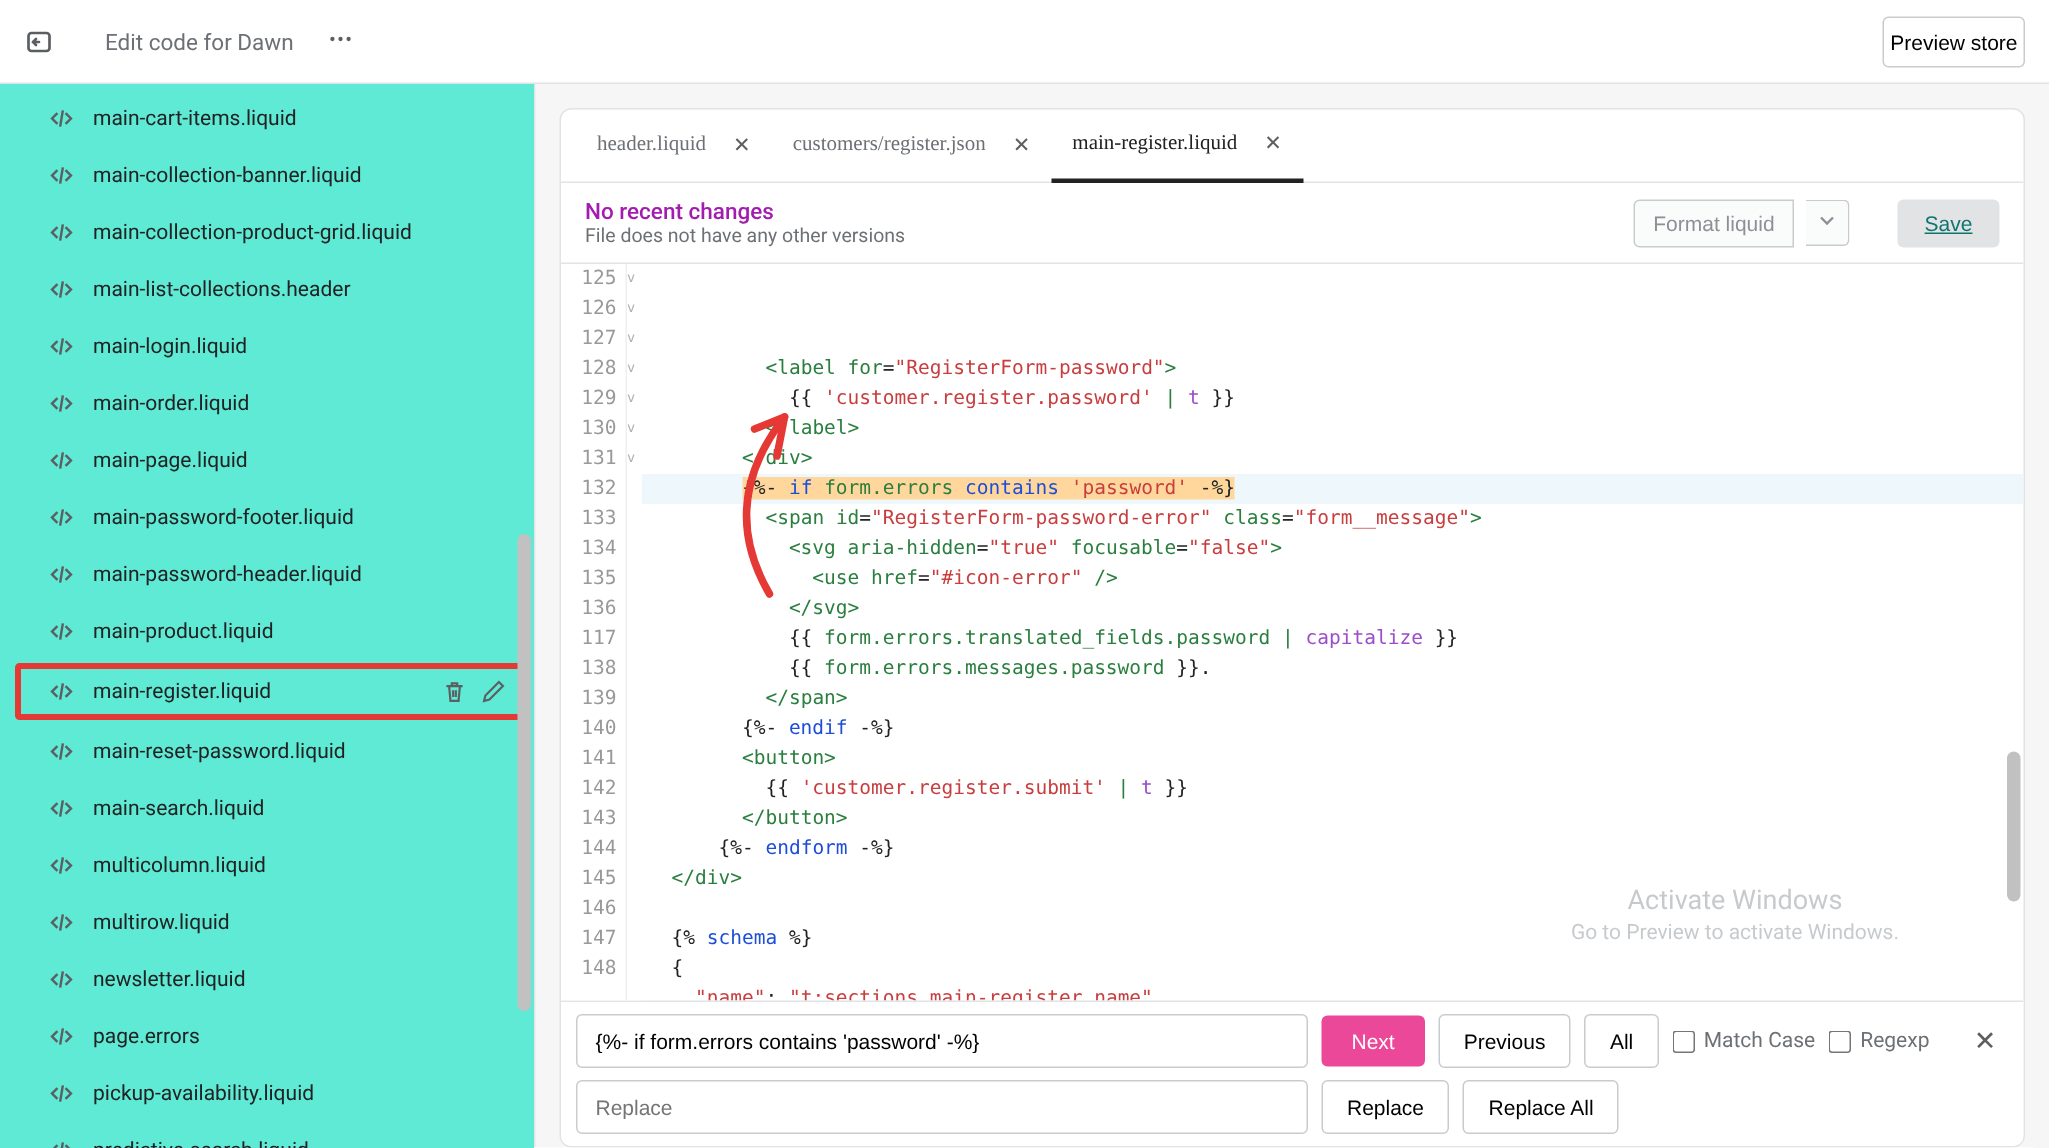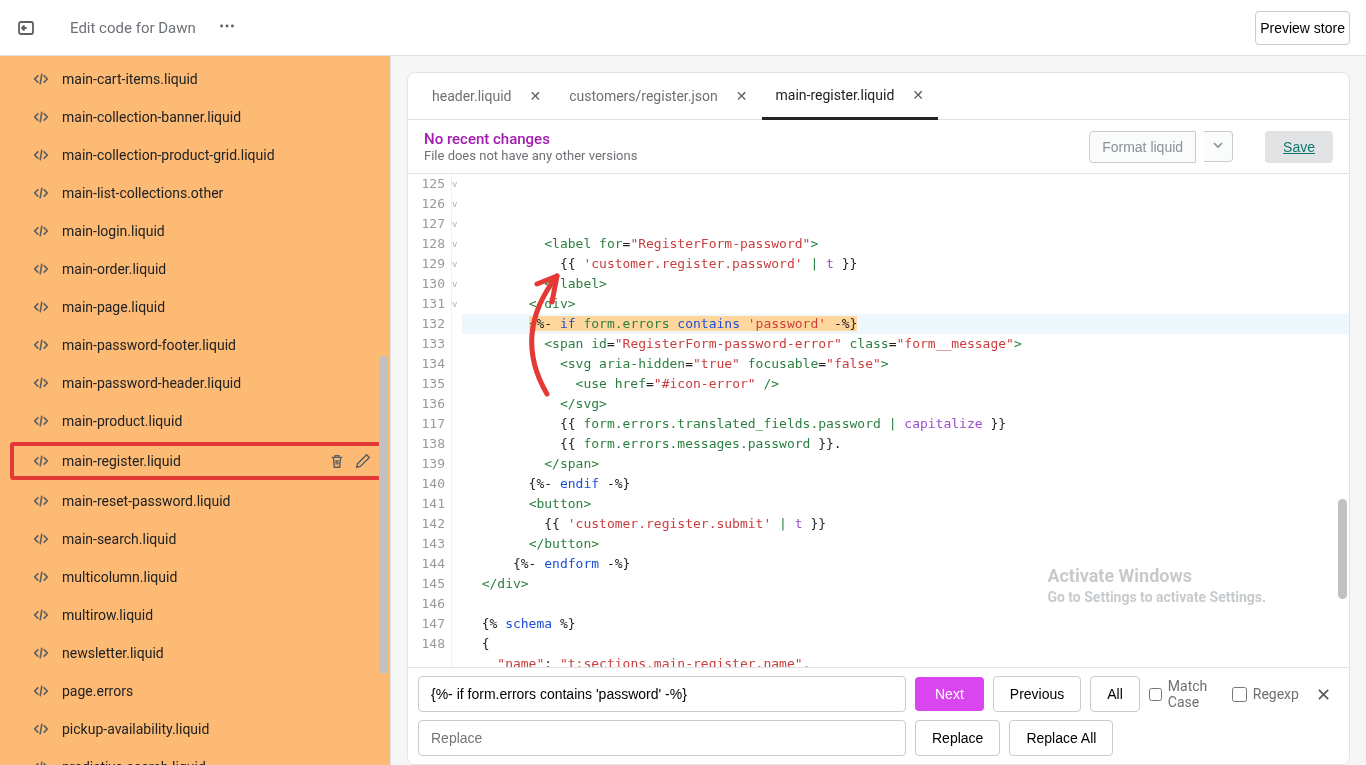--- a/index.html
+++ b/index.html
@@ -3,32 +3,32 @@
 <meta charset="utf-8">
 <style>
 * { box-sizing: border-box; margin: 0; padding: 0; }
 body { font-family: -apple-system, BlinkMacSystemFont, "Segoe UI", Roboto, sans-serif; font-size: 14px; color: #202223; background: #fff; overflow: hidden; width: 1366px; height: 765px; }
 .topbar { height: 56px; display: flex; align-items: center; padding: 0 16px; border-bottom: 1px solid #e1e3e5; }
 .back-icon { width: 20px; height: 20px; margin-right: 34px; cursor: pointer; color: #5c5f62; }
 .title { color: #6d7175; font-size: 15px; }
 .more-dots { margin-left: 18px; cursor: pointer; color: #5c5f62; padding: 4px; }
 .preview-btn { margin-left: auto; border: 1px solid #c9cccf; border-radius: 4px; padding: 8px 4px; background: #fff; cursor: pointer; font-size: 14px; }
 .main { display: flex; height: 709px; }
-.sidebar { width: 391px; border-right: 1px solid #e1e3e5; overflow-y: auto; padding-top: 4px; background: #fdba74; position: relative; }
+.sidebar { width: 357px; border-right: 1px solid #e1e3e5; overflow-y: auto; padding-top: 4px; background: #5eead4; position: relative; }
 .sidebar-scroll { position: absolute; right: 0; top: 0; width: 14px; height: 100%; }
 .sidebar-thumb { position: absolute; right: 2px; top: 300px; width: 9px; height: 318px; background: #c1c1c1; border-radius: 5px; }
 .file-item { display: flex; align-items: center; padding: 10px 12px 10px 32px; cursor: pointer; font-size: 14px; color: #202223; }
 .code-icon { width: 18px; height: 18px; margin-right: 12px; flex-shrink: 0; }
 .file-item.selected { border: 4px solid #e53935; border-radius: 3px; margin: 2px 6px 2px 10px; padding: 6px 8px 6px 18px; }
 .file-actions { margin-left: auto; display: flex; gap: 8px; }
 .file-actions svg { width: 18px; height: 18px; }
 .editor-pane { flex: 1; background: #f6f6f7; padding: 16px 16px 0 16px; display: flex; flex-direction: column; }
 .editor-card { background: #fff; border: 1px solid #e1e3e5; border-radius: 8px; flex: 1; display: flex; flex-direction: column; overflow: hidden; }
 .tabs { display: flex; border-bottom: 1px solid #e1e3e5; padding: 0 10px; }
-.tab { display: flex; align-items: center; padding: 14px 14px; font-size: 14px; color: #6d7175; cursor: pointer; gap: 18px; }
+.tab { display: flex; align-items: center; padding: 14px 14px; font-size: 14px; color: #6d7175; cursor: pointer; gap: 18px; font-family: Liberation Serif, serif; }
 .tab.active { color: #202223; border-bottom: 3px solid #202223; margin-bottom: -1px; }
 .tab-close { cursor: pointer; font-size: 14px; color: #5c5f62; }
 .status-row { display: flex; align-items: center; padding: 10px 16px; border-bottom: 1px solid #e1e3e5; }
 .status-title { font-size: 15px; font-weight: 500; color: #a21caf; }
 .status-sub { font-size: 13px; color: #6d7175; }
 .fmt-group { margin-left: auto; display: flex; align-items: center; gap: 8px; }
 .fmt-btn { border: 1px solid #c9cccf; border-radius: 4px 0 0 4px; padding: 7px 12px; background: #fafbfb; color: #8c9196; cursor: not-allowed; font-size: 14px; }
 .fmt-dd { border: 1px solid #c9cccf; border-left: none; border-radius: 0 4px 4px 0; padding: 7px 8px; background: #fafbfb; color: #8c9196; cursor: not-allowed; }
 .save-btn { margin-left: 24px; border: none; border-radius: 4px; padding: 8px 18px; background: #e1e3e5; color: #0f766e; font-size: 14px; cursor: not-allowed; text-decoration: underline; }
 .code-area { flex: 1; display: flex; font-family: Consolas, Monaco, monospace; font-size: 13px; overflow: hidden; position: relative; }
@@ -45,26 +45,26 @@
 .k-liqkw { color: #1d4ed8; font-weight: 400; }
 .k-str { color: #c83e3e; }
 .k-filter { color: #9b4dca; }
 .arrow-annot { position: absolute; left: 40px; top: 90px; pointer-events: none; }
 .scroll-right { position: absolute; right: 0; top: 0; width: 14px; height: 100%; }
 .scroll-right-thumb { position: absolute; right: 2px; top: 325px; width: 9px; height: 100px; background: #c1c1c1; border-radius: 5px; }
 .find-bar { border-top: 1px solid #e1e3e5; padding: 8px 10px; display: flex; flex-direction: column; gap: 8px; background: #fff; }
 .find-row { display: flex; align-items: center; gap: 9px; }
 .find-input { flex: 0 0 488px; border: 1px solid #c9cccf; border-radius: 4px; padding: 9px 12px; font-size: 14px; }
 .replace-input { flex: 0 0 488px; border: 1px solid #c9cccf; border-radius: 4px; padding: 9px 12px; font-size: 14px; color: #6d7175; }
-.next-btn { border: none; border-radius: 4px; padding: 9px 20px; background: #d946ef; color: #fff; font-size: 14px; cursor: pointer; }
+.next-btn { border: none; border-radius: 4px; padding: 9px 20px; background: #ec4899; color: #fff; font-size: 14px; cursor: pointer; }
 .plain-btn { border: 1px solid #c9cccf; border-radius: 4px; padding: 9px 16px; background: #fff; font-size: 14px; cursor: pointer; }
 .check-item { display: flex; align-items: center; gap: 6px; font-size: 14px; color: #6d7175; }
 .check-item input { width: 15px; height: 15px; }
 .find-close { margin-left: auto; cursor: pointer; font-size: 18px; color: #5c5f62; padding: 4px 8px; }
-.watermark { position: absolute; right: 100px; top: 563px; color: #9aa0a6; font-size: 14px; line-height: 1.4; pointer-events: none; opacity: 0.55; text-align: left; z-index: 50; font-weight: bold; }
+.watermark { position: absolute; right: 100px; top: 588px; color: #9aa0a6; font-size: 14px; line-height: 1.4; pointer-events: none; opacity: 0.55; text-align: center; z-index: 50; }
 .watermark .w1 { font-size: 18px; }
 </style>
 </head>
 <body>
 
 <div class="topbar">
   <svg class="back-icon" viewBox="0 0 20 20" fill="none" stroke="currentColor" stroke-width="1.8">
       <rect x="3" y="4" width="14" height="12" rx="2"></rect>
       <path d="M10 10 H6 M8 8 L6 10 L8 12" stroke-linecap="round"></path>
     </svg>
@@ -99,21 +99,21 @@
       <div class="file-item">
         <svg class="code-icon" viewBox="0 0 20 20" fill="none" stroke="#5c5f62" stroke-width="1.8">
           <path d="M7 6 L3 10 L7 14 M13 6 L17 10 L13 14 M11 4 L9 16"></path>
         </svg>
         <span>main-collection-product-grid.liquid</span>
       </div>
       <div class="file-item">
         <svg class="code-icon" viewBox="0 0 20 20" fill="none" stroke="#5c5f62" stroke-width="1.8">
           <path d="M7 6 L3 10 L7 14 M13 6 L17 10 L13 14 M11 4 L9 16"></path>
         </svg>
-        <span>main-list-collections.other</span>
+        <span>main-list-collections.header</span>
       </div>
       <div class="file-item">
         <svg class="code-icon" viewBox="0 0 20 20" fill="none" stroke="#5c5f62" stroke-width="1.8">
           <path d="M7 6 L3 10 L7 14 M13 6 L17 10 L13 14 M11 4 L9 16"></path>
         </svg>
         <span>main-login.liquid</span>
       </div>
       <div class="file-item">
         <svg class="code-icon" viewBox="0 0 20 20" fill="none" stroke="#5c5f62" stroke-width="1.8">
           <path d="M7 6 L3 10 L7 14 M13 6 L17 10 L13 14 M11 4 L9 16"></path>
@@ -327,14 +327,14 @@
           <button class="plain-btn">Replace All</button>
         </div>
       </div>
 
     </div>
   </div>
 </div>
 
 <div class="watermark">
   <div class="w1">Activate Windows</div>
-  <div>Go to Settings to activate Settings.</div>
+  <div>Go to Preview to activate Windows.</div>
 </div>
 
 </body></html>

